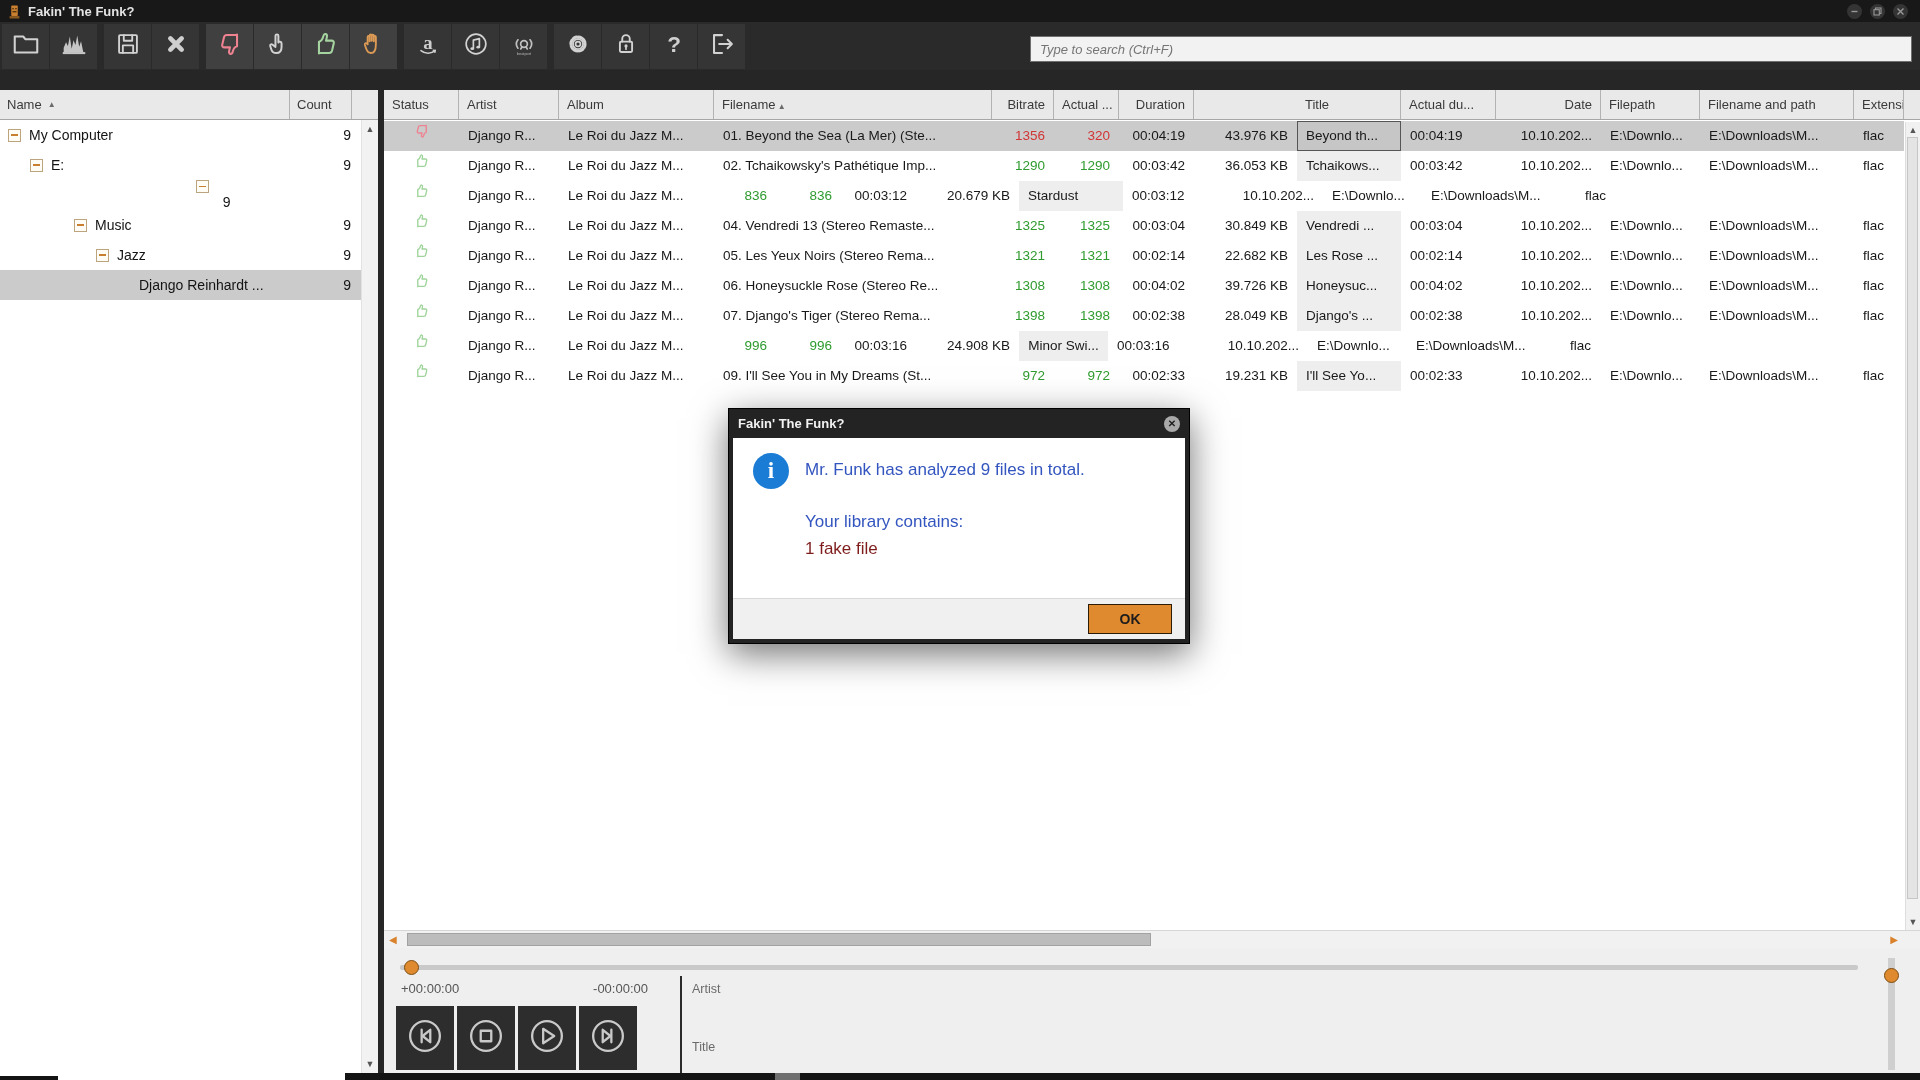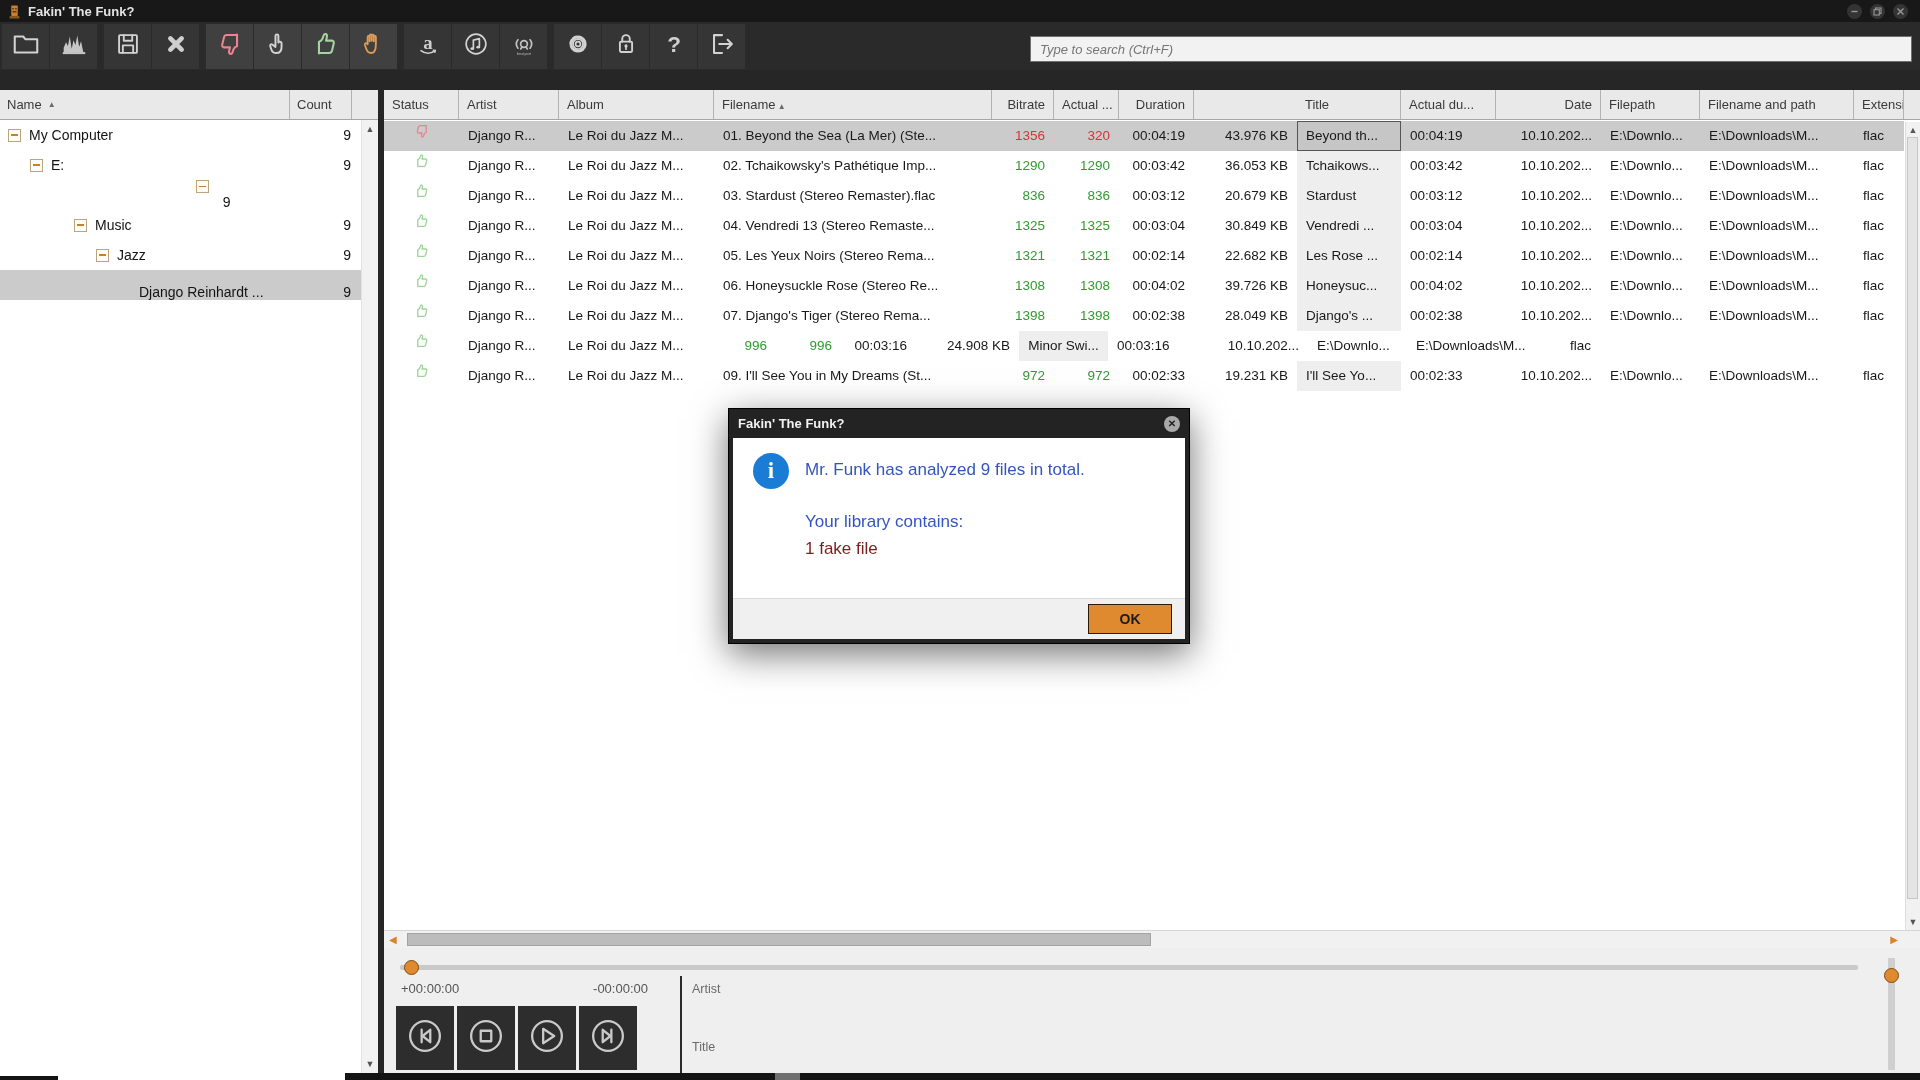--- a/index.html
+++ b/index.html
@@ -21,21 +21,21 @@
       font-family:"Liberation Sans",sans-serif;font-style:italic;font-size:13px;color:#3a3a3a;padding:0 9px;box-sizing:border-box;}
   
   .tree-panel{position:absolute;left:0;top:90px;width:378px;height:990px;background:#fff;}
   .panel-header{display:flex;height:30px;background:#e9e9e9;border-bottom:1px solid #a6a6a6;font-size:13px;color:#3a3a3a;box-sizing:border-box;}
   .ph-cell{line-height:29px;padding:0 7px;border-right:1px solid #b3b3b3;box-sizing:border-box;}
   .ph-name{width:290px;display:flex;align-items:center;gap:6px;}
   .ph-count{width:62px;}
   .sort-arrow{font-size:8px;color:#6a6a6a;}
   .tree-items{position:absolute;left:0;top:30px;width:361px;}
   .tree-item{height:30px;display:flex;align-items:center;font-size:14px;color:#141414;cursor:default;}
-  .tree-item.selected{background:#cbcbcb;align-items:flex-end;}
+  .tree-item.selected{background:#cbcbcb;}
   .expand-box{width:13px;height:13px;border:1px solid #bba47e;background:#fffdf6;position:relative;margin-right:8px;flex:none;box-sizing:border-box;}
   .expand-box::after{content:'';position:absolute;left:2px;top:4.6px;width:7px;height:1.8px;background:#c87f2f;}
   .tree-label{flex:1;white-space:nowrap;overflow:hidden;}
   .tree-count{width:58px;text-align:right;padding-right:10px;flex:none;}
   .tree-scroll{position:absolute;right:0;top:30px;width:17px;height:953px;background:#f2f2f2;border-left:1px solid #e2e2e2;box-sizing:border-box;}
   .arr{position:absolute;left:0;width:100%;text-align:center;font-size:9px;color:#555;line-height:12px;}
   
   .table-panel{position:absolute;left:384px;top:90px;width:1536px;height:858px;background:#fff;}
   .table-header{display:flex;height:30px;background:#e9e9e9;border-bottom:1px solid #a6a6a6;font-size:13px;color:#3a3a3a;box-sizing:border-box;}
   .th-cell{line-height:29px;padding:0 8px;border-right:1px solid #b3b3b3;box-sizing:border-box;white-space:nowrap;overflow:hidden;flex:none;}
@@ -341,21 +341,20 @@
           <div class="t-cell" style="width: 50px;">flac</div>
         </div>
         <div class="t-row">
           <div class="t-cell status-cell" style="width: 75px;">
             <span><svg width="18" height="18" viewBox="0 0 32 32" fill="none" stroke-linecap="round" stroke-linejoin="round" stroke="#9fd49b" stroke-width="2.4">
                 <path d="M8.5 26 V13.5 C10.7 13.1 12.4 10.7 13.2 7.4 C13.5 6 14.4 5.1 15.6 5.4 C16.9 5.8 17.3 7.1 16.9 8.7 L16 12.4 H22 C23.7 12.4 24.7 13.7 24.3 15.3 L22.4 23.3 C22 24.8 21 25.6 19.4 25.6 H8.5 Z"></path>
               </svg></span>
           </div>
           <div class="t-cell" style="width: 100px;">Django R...</div>
           <div class="t-cell" style="width: 155px;">Le Roi du Jazz M...</div>
-          <div class="t-cell" style="width: 278px;">03. Stardust (Stereo Remaster).flac</div>
           <div class="t-cell right good" style="width: 62px;">836</div>
           <div class="t-cell right good" style="width: 65px;">836</div>
           <div class="t-cell right" style="width: 75px;">00:03:12</div>
           <div class="t-cell right" style="width: 103px;">20.679 KB</div>
           <div class="t-cell title-cell" style="width: 104px;">Stardust</div>
           <div class="t-cell" style="width: 95px;">00:03:12</div>
           <div class="t-cell right" style="width: 105px;">10.10.202...</div>
           <div class="t-cell" style="width: 99px;">E:\Downlo...</div>
           <div class="t-cell" style="width: 154px;">E:\Downloads\M...</div>
           <div class="t-cell" style="width: 50px;">flac</div>

